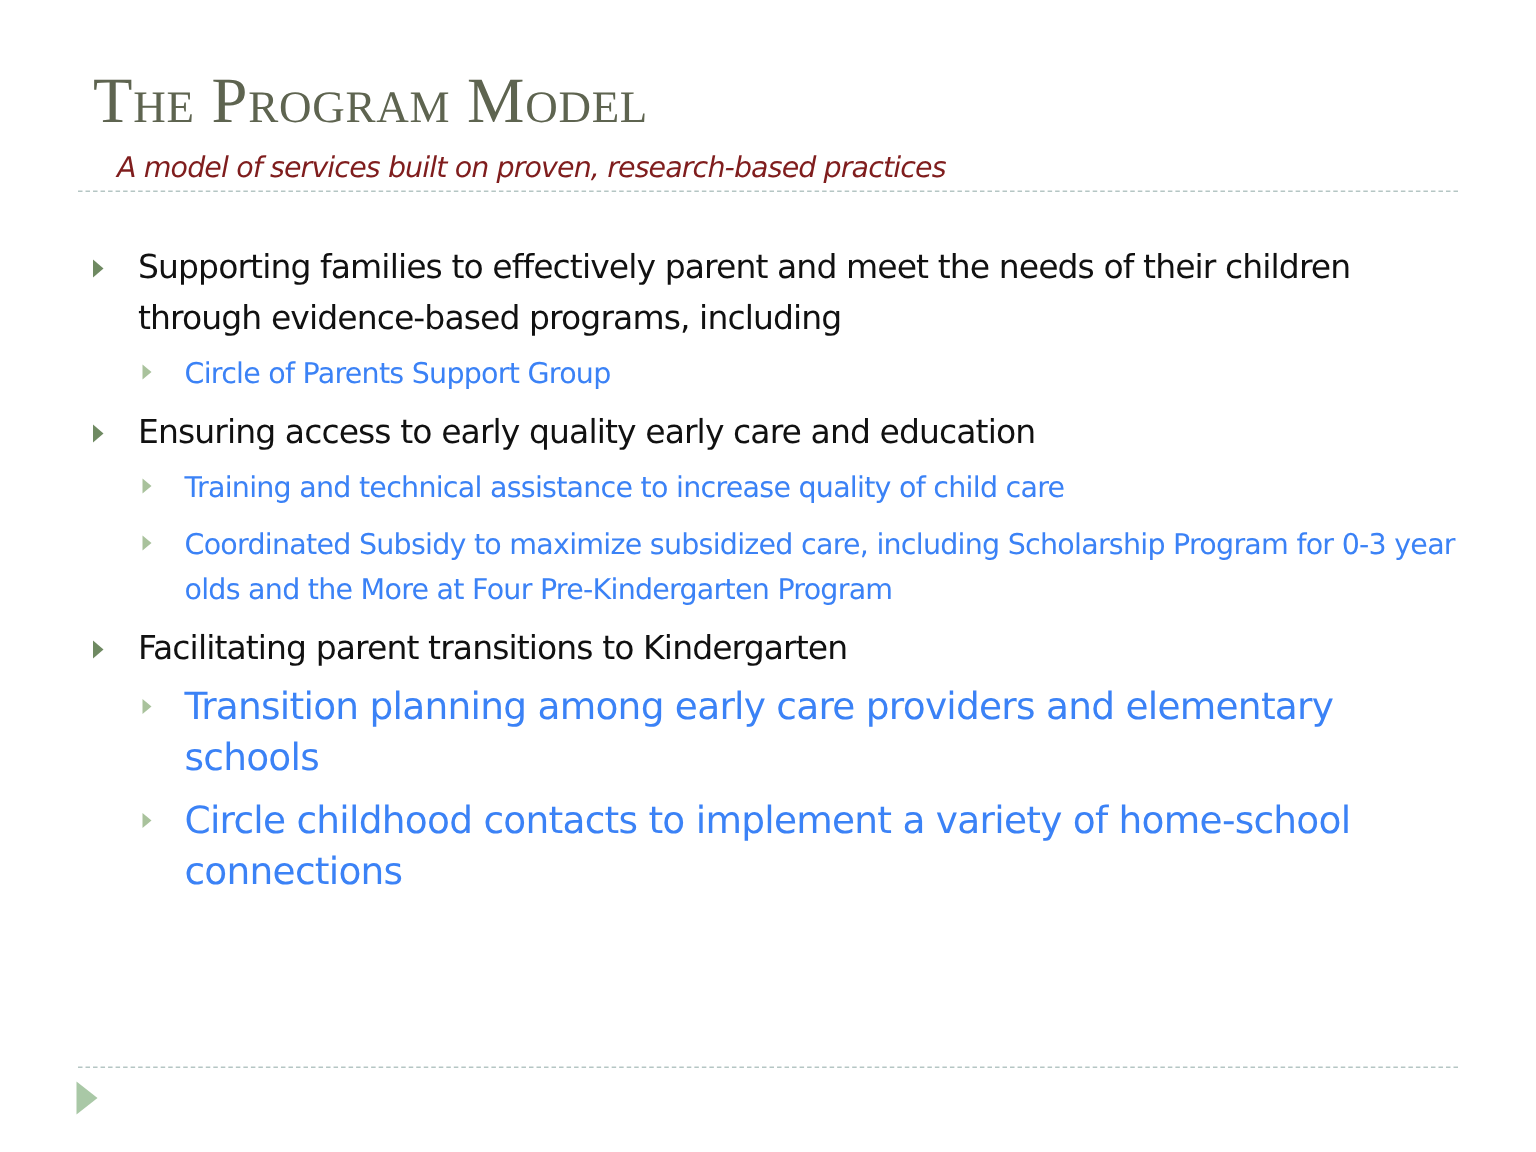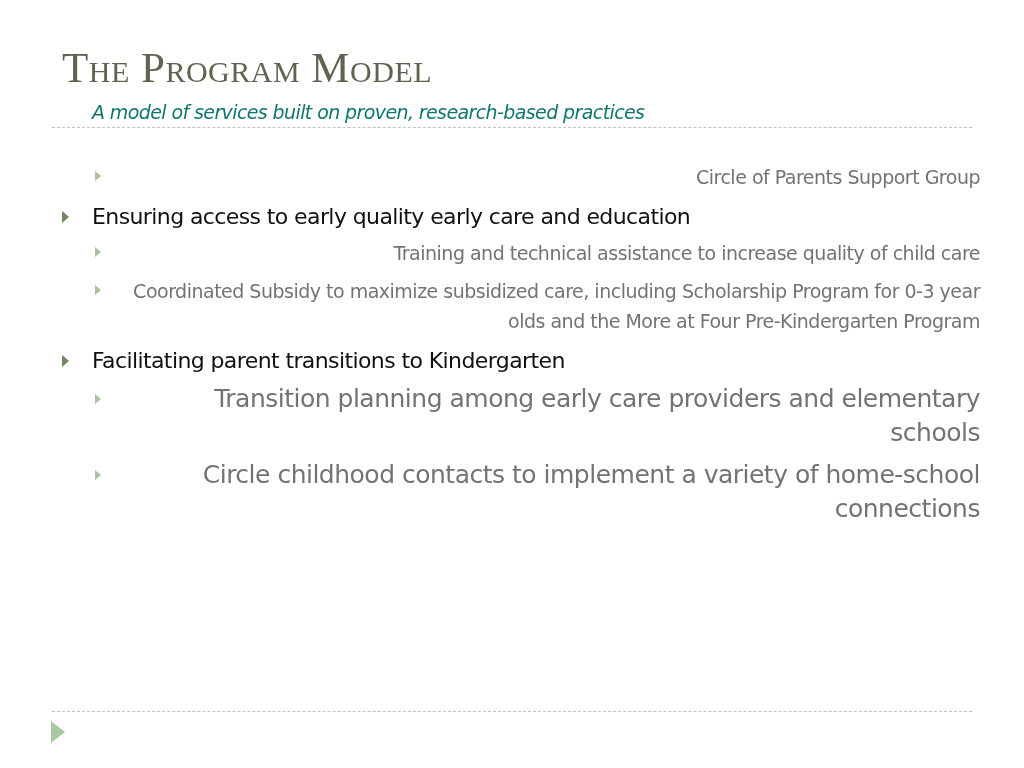--- a/index.html
+++ b/index.html
@@ -1,39 +1,43 @@
 <!DOCTYPE html>
 <html><head>
   <meta charset="utf-8">
   <style>
     html, body { margin: 0; padding: 0; }
     body { width: 1024px; height: 768px; background: #ffffff; position: relative; overflow: hidden; font-family: "DejaVu Sans", sans-serif; }
     .title { position: absolute; left: 62px; top: 46px; font-family: "Liberation Serif", serif; font-size: 43px; color: #5e6450; font-variant: small-caps; letter-spacing: 0.5px; line-height: 1; margin: 0; font-weight: normal; }
-    .subtitle { position: absolute; left: 92px; top: 101px; font-family: "DejaVu Sans", sans-serif; font-style: italic; font-size: 19px; color: #0f766e; letter-spacing: -0.6px; }
+    .subtitle { position: absolute; left: 78px; top: 101px; font-family: "DejaVu Sans", sans-serif; font-style: italic; font-size: 19px; color: #7f1d1d; letter-spacing: -0.6px; }
     .rule { position: absolute; left: 52px; width: 920px; border-top: 1px dashed #b5c6c4; height: 0; }
     .rule.top { top: 127px; }
     .rule.bottom { top: 711px; }
     .content { position: absolute; left: 60px; top: 162px; width: 920px; }
     .l1 { position: relative; padding-left: 32px; font-size: 22px; line-height: 34px; color: #111111; letter-spacing: -0.6px; margin-bottom: 4px; }
-    .l2 { position: relative; padding-left: 63px; font-size: 19px; line-height: 30px; color: #737373; letter-spacing: -0.5px; margin-bottom: 8px; text-align: right; }
+    .l2 { position: relative; padding-left: 63px; font-size: 19px; line-height: 30px; color: #3b82f6; letter-spacing: -0.5px; margin-bottom: 8px; }
     .l2.large { font-size: 25px; line-height: 34px; }
     .bullet { position: absolute; width: 0; height: 0; border-top: 6px solid transparent; border-bottom: 6px solid transparent; border-left: 7px solid #6f8a62; }
     .l1 .bullet { left: 2px; top: 11px; }
     .l2 .bullet { left: 35px; top: 9px; border-left-color: #a9c29c; border-top-width: 5px; border-bottom-width: 5px; border-left-width: 6px; }
     .l2.large .bullet { top: 12px; }
     .nav-arrow { position: absolute; left: 51px; top: 721px; width: 0; height: 0; border-top: 11px solid transparent; border-bottom: 11px solid transparent; border-left: 14px solid #a9c8a6; cursor: pointer; }
   </style>
 </head>
 <body>
 
 <h1 class="title">The Program Model</h1>
 <div class="subtitle">A model of services built on proven, research-based practices</div>
 <div class="rule top"></div>
 
 <div class="content">
+  <div class="l1">
+    <span class="bullet"></span>
+    <span>Supporting families to effectively parent and meet the needs of their children through evidence-based programs, including</span>
+  </div>
   <div class="l2">
     <span class="bullet"></span>
     <span>Circle of Parents Support Group</span>
   </div>
 
   <div class="l1">
     <span class="bullet"></span>
     <span>Ensuring access to early quality early care and education</span>
   </div>
   <div class="l2">

